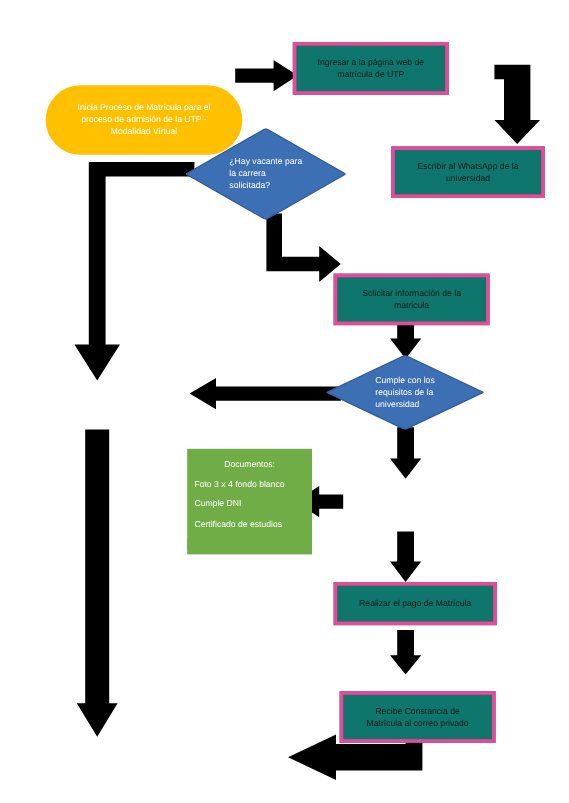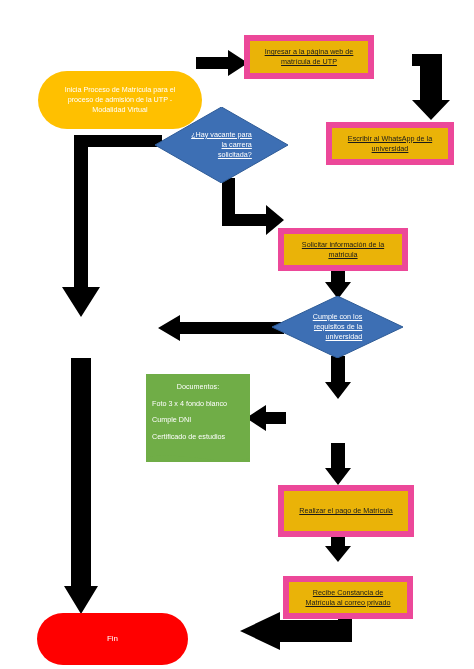--- a/index.html
+++ b/index.html
@@ -43,33 +43,33 @@
   }
   
   .term-end {
     background: #FF0000;
     border-radius: 32px;
     color: #ffffff;
     font-size: 8px;
   }
   
   .proc {
-    background: #eab308;
-    border: 6px solid #ec4899;
+    background: #0f766e;
+    border: 3px solid #ec4899;
     color: #1a1a1a;
     font-size: 7.2px;
-    text-decoration: underline;
   }
   
   .docbox {
     background: #70AD47;
     color: #ffffff;
     font-size: 7.2px;
     align-items: flex-start;
     justify-content: flex-start;
+    margin-left: 10px;
   }
   .docbox .doc-inner {
     padding: 8px 6px 0 6px;
     width: 100%;
     box-sizing: border-box;
   }
   .docbox .doc-title {
     text-align: center;
     margin-bottom: 7px;
   }
@@ -98,27 +98,26 @@
   }
   .decision .dtext {
     position: absolute;
     left: 0;
     top: 0;
     width: 100%;
     height: 100%;
     display: flex;
     align-items: center;
     justify-content: center;
-    text-align: right;
+    text-align: left;
     color: #ffffff;
     font-size: 7.2px;
     line-height: 1.4;
     white-space: pre-line;
     z-index: 2;
-    text-decoration: underline;
   }
   .arrow {
     position: absolute;
     z-index: 1;
   }
   .arrow svg { display: block; overflow: visible; }
 </style>
 </head>
 <body>
 
@@ -242,26 +241,23 @@
       <div class="doc-item">Foto 3 x 4 fondo blanco</div>
       <div class="doc-item">Cumple DNI</div>
       <div class="doc-item">Certificado de estudios</div>
     </div>
     <svg class="doc-wave" viewBox="0 0 104 14" preserveAspectRatio="none">
       <path d="M0,0 L104,0 L104,9 C78,18 26,0 0,9 Z" fill="#70AD47"></path>
     </svg>
   </div>
 
 
-  <div class="node proc" style="left:278px; top:485px; width:136px; height:52px;">
+  <div class="node proc" style="left:278px; top:485px; width:136px; height:36px;">
     <span class="label">Realizar el pago de Matrícula</span>
   </div>
 
   <div class="node proc" style="left:283px; top:576px; width:130px; height:43px;">
     <span class="label">Recibe Constancia de
 Matrícula al correo privado</span>
   </div>
 
-  <div class="node term-end" style="left:37px; top:613px; width:151px; height:52px;">
-    <span class="label">Fin</span>
-  </div>
 
 </div>
 
 </body></html>

